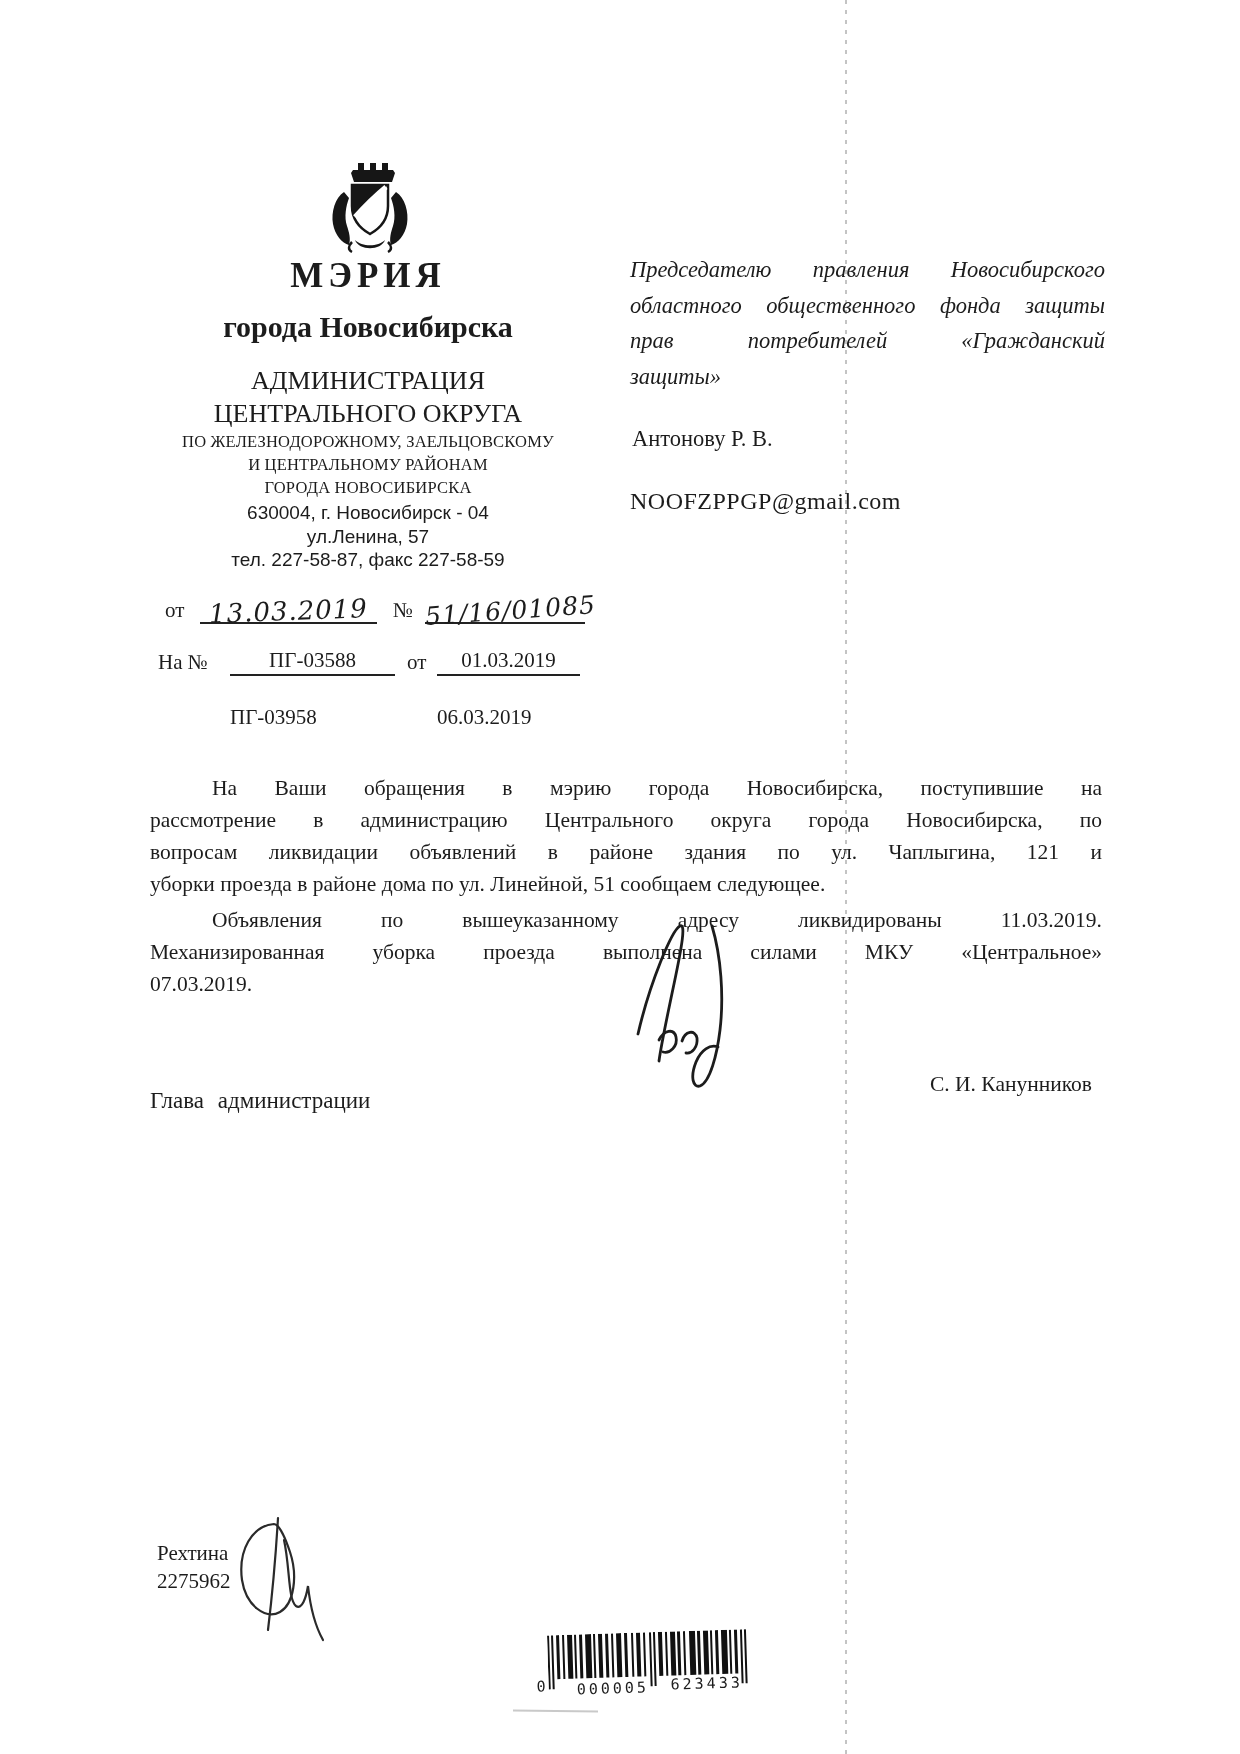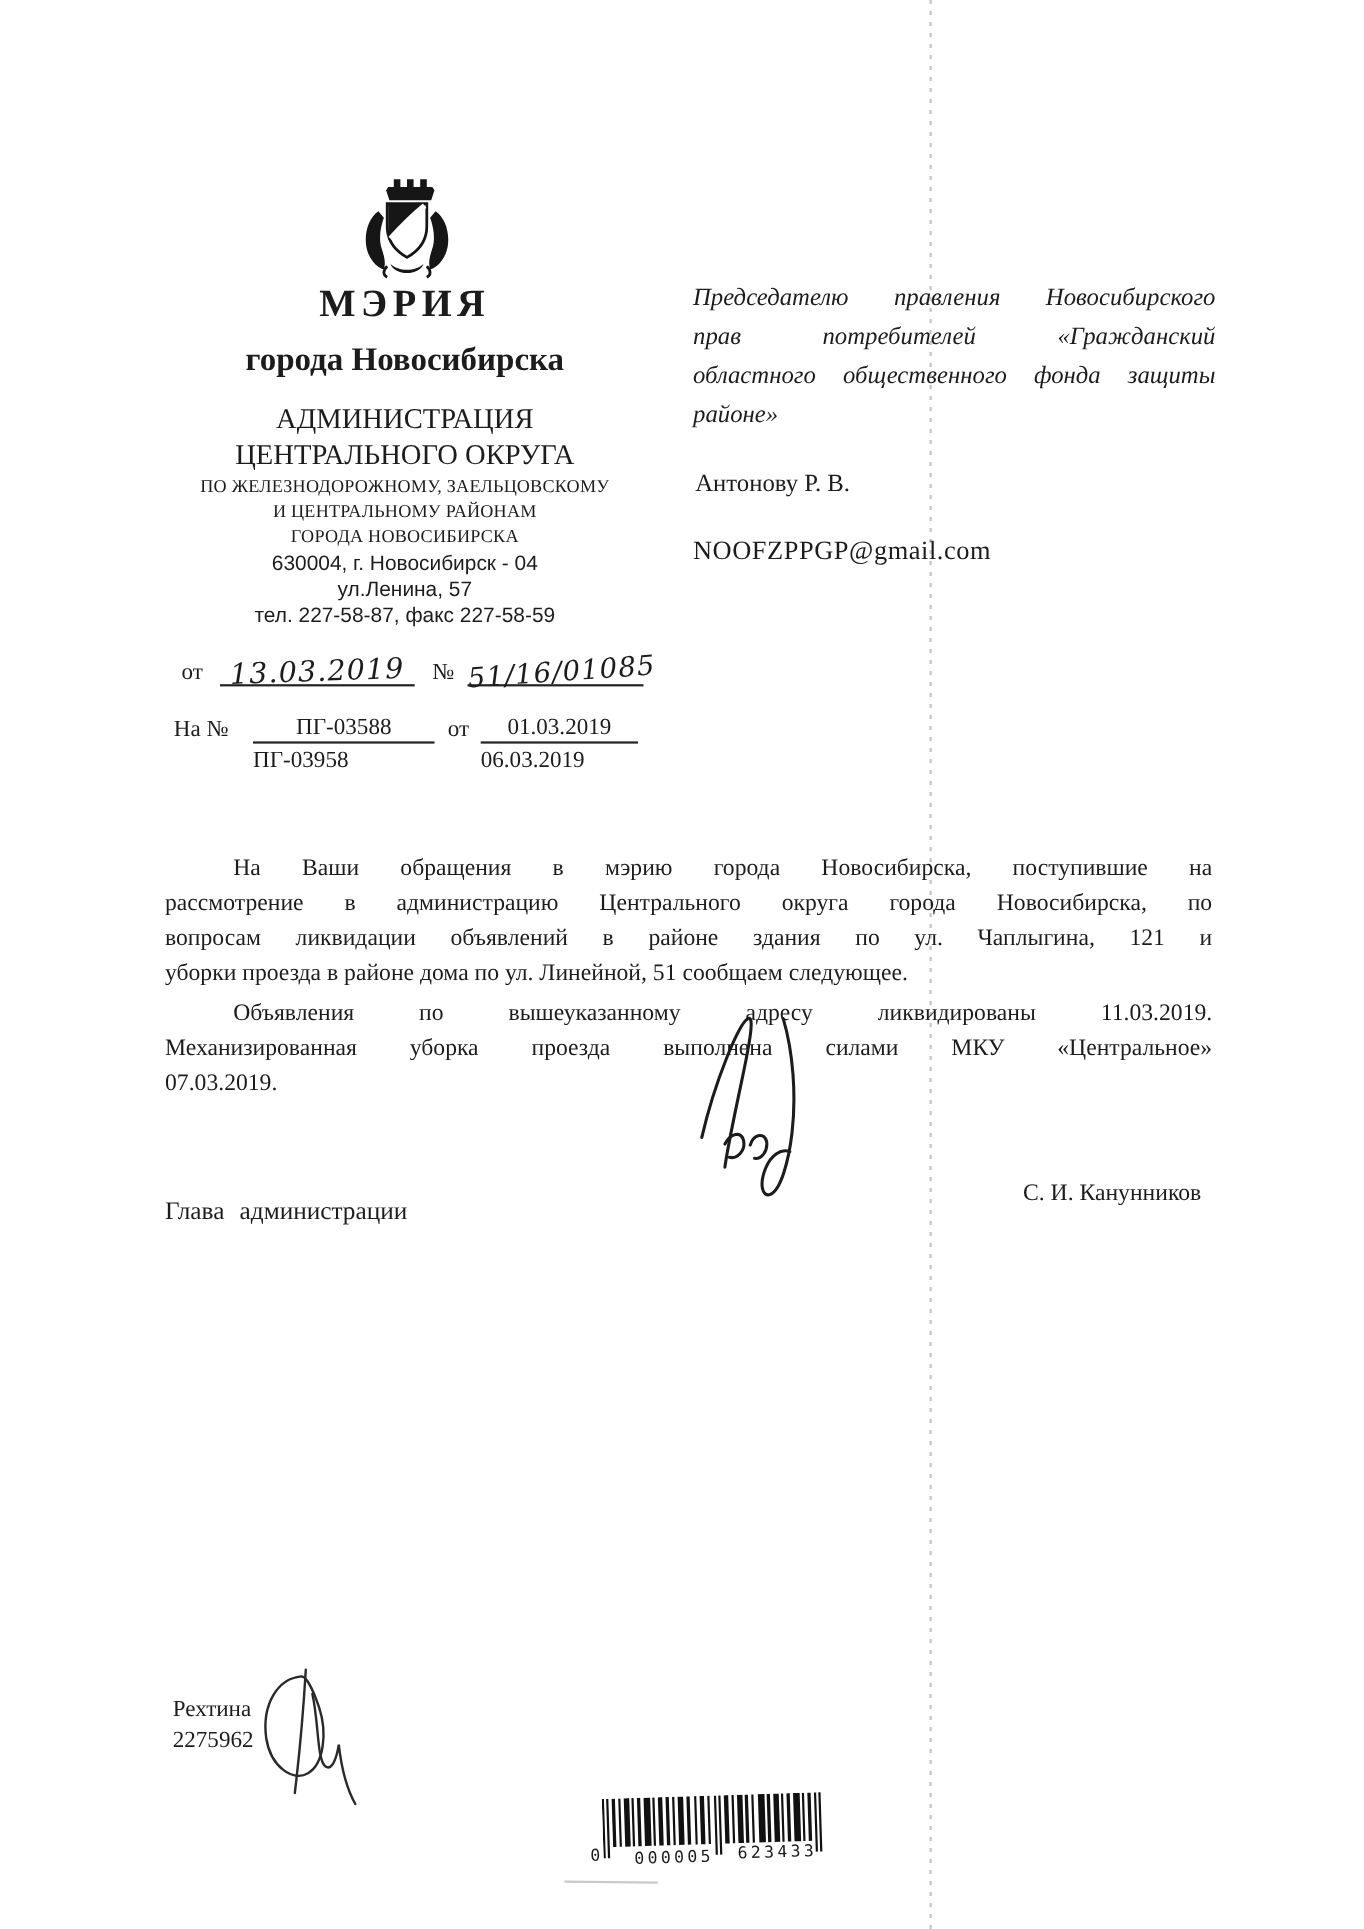--- a/index.html
+++ b/index.html
@@ -13,21 +13,21 @@
   .org2{top:310px;font-size:30px;font-weight:bold;}
   .dep{font-size:26px;}
   .dist{font-size:16.5px;letter-spacing:.2px;}
   .addr{font-size:19px;font-family:"Liberation Sans",sans-serif;}
   
   .ref-label{font-size:21px;}
   .uline{display:inline-block;border-bottom:2px solid #222;height:26px;
          text-align:center;vertical-align:bottom;}
   .hand{font-family:"DejaVu Serif",serif;font-style:italic;font-size:26px;
         letter-spacing:1px;white-space:nowrap;display:inline-block;}
-  .refval{font-size:21px;}
+  .refval{font-size:21px;margin-top:27px;}
   
   .jline{text-align:justify;text-align-last:justify;}
   .jline-last{text-align:left;text-align-last:left;}
   .recip{left:630px;width:475px;font-size:22.5px;line-height:35.5px;}
   .bodyblock{left:150px;width:952px;font-size:21.5px;line-height:32px;}
   .indent{padding-left:62px;}
   
   .fold{left:845px;top:0;width:2px;height:1754px;opacity:.75;
         background:repeating-linear-gradient(to bottom,#b0b0b0 0 4px,transparent 4px 10px);}
   .digits{font-family:"DejaVu Sans Mono",monospace;font-size:15px;letter-spacing:3px;}
@@ -79,23 +79,23 @@
 </span>
 <div class="abs ref-label" style="left:407px;top:650px;">от</div>
 <span class="abs uline" style="left:437px;top:648px;width:143px;">
   <span class="refval">01.03.2019</span>
 </span>
 <div class="abs refval center" style="left:230px;top:678px;width:165px;">ПГ-03958</div>
 <div class="abs refval center" style="left:437px;top:678px;width:143px;">06.03.2019</div>
 
 <div class="abs recip" style="top:252px;font-style:italic;">
   <div class="jline">Председателю правления Новосибирского</div>
+  <div class="jline">областного общественного фонда защиты</div>
   <div class="jline">прав потребителей «Гражданский</div>
-  <div class="jline">областного общественного фонда защиты</div>
-  <div class="jline-last">районе»</div>
+  <div class="jline-last">защиты»</div>
 </div>
 <div class="abs" style="left:632px;top:426px;font-size:22.5px;">Антонову Р. В.</div>
 <div class="abs" style="left:630px;top:488px;font-size:24px;letter-spacing:.5px;">NOOFZPPGP@gmail.com</div>
 
 <div class="abs bodyblock" style="top:772px;">
   <div class="jline indent">На Ваши обращения в мэрию города Новосибирска, поступившие на</div>
   <div class="jline">рассмотрение в администрацию Центрального округа города Новосибирска, по</div>
   <div class="jline">вопросам ликвидации объявлений в районе здания по ул. Чаплыгина, 121 и</div>
   <div class="jline-last">уборки проезда в районе дома по ул. Линейной, 51 сообщаем следующее.</div>
 </div>

